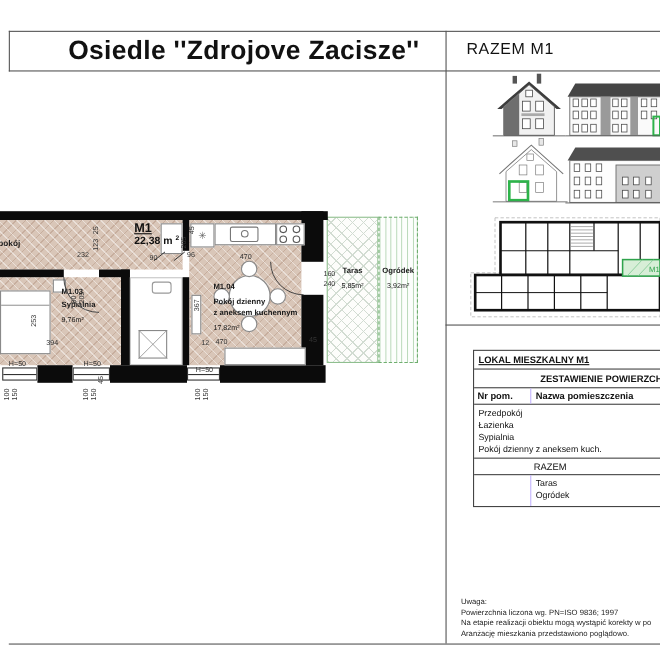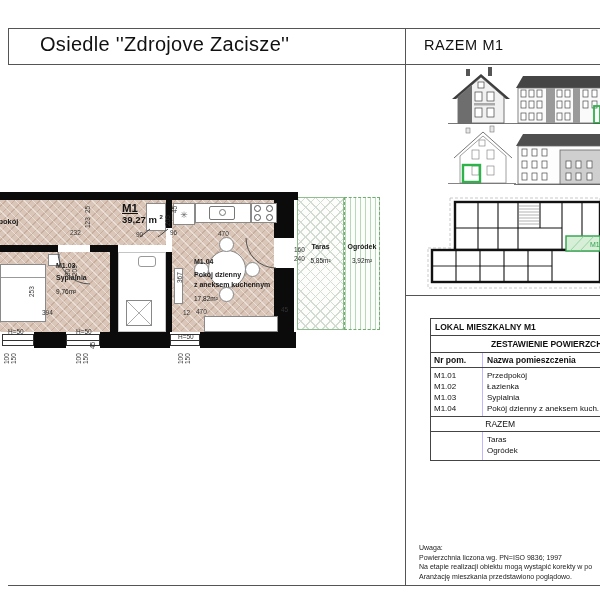--- a/index.html
+++ b/index.html
@@ -11,21 +11,21 @@
     background-image:repeating-linear-gradient(45deg,rgba(255,255,255,.45) 0 1px,transparent 1px 6px),
                      repeating-linear-gradient(-45deg,rgba(150,110,88,.28) 0 1px,transparent 1px 6px);}
   .furn{position:absolute;background:#fff;border:1px solid #8a8a8a;box-sizing:border-box;}
   .round{border-radius:50%;}
   .winbox{position:absolute;background:#fff;border:1px solid #333;box-sizing:border-box;
     background-image:linear-gradient(#333,#333);background-size:100% 1px;background-position:0 50%;background-repeat:no-repeat;}
   .dim{position:absolute;font-size:6.5px;line-height:7px;color:#333;white-space:nowrap;}
   .dim.v{transform:rotate(-90deg);transform-origin:0 0;}
   .rlabel{position:absolute;font-size:7px;line-height:8px;font-weight:bold;color:#1a1a1a;white-space:nowrap;}
   .rarea{font-weight:normal;font-size:6.5px;}
-  .title-left{position:absolute;left:40px;top:33px;font-size:20px;font-weight:normal;letter-spacing:.3px;}
+  .title-left{position:absolute;left:62px;top:33px;font-size:24px;font-weight:bold;letter-spacing:.3px;}
   .title-right{position:absolute;left:424px;top:37px;font-size:14.5px;letter-spacing:.6px;}
   .m1head{position:absolute;left:122px;top:202px;}
   .m1head .code{font-size:11.5px;font-weight:bold;text-decoration:underline;}
   .m1head .area{font-size:9.5px;font-weight:bold;}
   .atable{position:absolute;left:430px;top:318px;width:240px;border:1px solid #444;background:#fff;font-size:8.5px;}
   .trow{border-bottom:1px solid #444;display:flex;box-sizing:border-box;}
   .trow:last-child{border-bottom:none;}
   .tc1{width:52px;border-right:1px solid #c4b5fd;padding:2px 3px;box-sizing:border-box;}
   .tc2{flex:1;padding:2px 4px;box-sizing:border-box;}
   .tb{font-weight:bold;}
@@ -111,21 +111,21 @@
     <div class="furn" style="left:174px;top:268px;width:9px;height:36px;"></div>
     <div class="furn round" style="left:208px;top:250px;width:38px;height:38px;"></div>
     <div class="furn round" style="left:219px;top:237px;width:15px;height:15px;"></div>
     <div class="furn round" style="left:219px;top:287px;width:15px;height:15px;"></div>
     <div class="furn round" style="left:194px;top:262px;width:15px;height:15px;"></div>
     <div class="furn round" style="left:245px;top:262px;width:15px;height:15px;"></div>
     <div class="furn" style="left:204px;top:316px;width:74px;height:16px;"></div>
 
     <div class="m1head">
       <div class="code">M1</div>
-      <div class="area"><span>39,27 m</span> <sup style="font-size:6px;">2</sup></div>
+      <div class="area"><span>22,38 m</span> <sup style="font-size:6px;">2</sup></div>
     </div>
 
     <div class="rlabel" style="left:-22px;top:218px;font-size:7.5px;">Przedpokój</div>
 
     <div style="position:absolute;left:56px;top:262px;">
       <div class="rlabel" style="position:static;">M1.03</div>
       <div class="rlabel" style="position:static;margin-top:4px;">Sypialnia</div>
       <div class="rlabel rarea" style="position:static;margin-top:6px;">9,76m²</div>
     </div>
 
@@ -290,36 +290,30 @@
     <g>
       <rect x="160" y="46" width="34" height="15" fill="#d7eed7" stroke="#2fa34c" stroke-width="1.4"></rect>
       <line x1="164" y1="61" x2="178" y2="46" stroke="#7cc98f" stroke-width="0.7"></line>
       <line x1="174" y1="61" x2="188" y2="46" stroke="#7cc98f" stroke-width="0.7"></line>
       <text x="184" y="57" font-size="7" fill="#2fa34c" font-family="Liberation Sans, sans-serif">M1</text>
     </g>
   </svg>
 
   <div class="atable">
     <div class="trow" style="padding:3px 4px;">
-      <span class="tb" style="">LOKAL MIESZKALNY M1</span>
+      <span class="tb" style="text-decoration:underline;">LOKAL MIESZKALNY M1</span>
     </div>
     <div class="trow" style="display:block;text-align:center;padding:3px 0;">
       <span class="tb">ZESTAWIENIE POWIERZCHNI</span>
     </div>
     <div class="trow">
       <div class="tc1 tb">Nr pom.</div>
       <div class="tc2 tb">Nazwa pomieszczenia</div>
     </div>
     <div class="trow" style="min-height:48px;">
-      <div class="tc1 tbody-lines" id="tb-nr">
-          <div>M1.01</div>
-          <div>M1.02</div>
-          <div>M1.03</div>
-          <div>M1.04</div>
-        </div>
       <div class="tc2 tbody-lines" id="tb-name">
           <div>Przedpokój</div>
           <div>Łazienka</div>
           <div>Sypialnia</div>
           <div>Pokój dzienny z aneksem kuch.</div>
         </div>
     </div>
     <div class="trow" style="display:block;text-align:right;padding:2px 156px 2px 0;">
       <span>RAZEM</span>
     </div>

